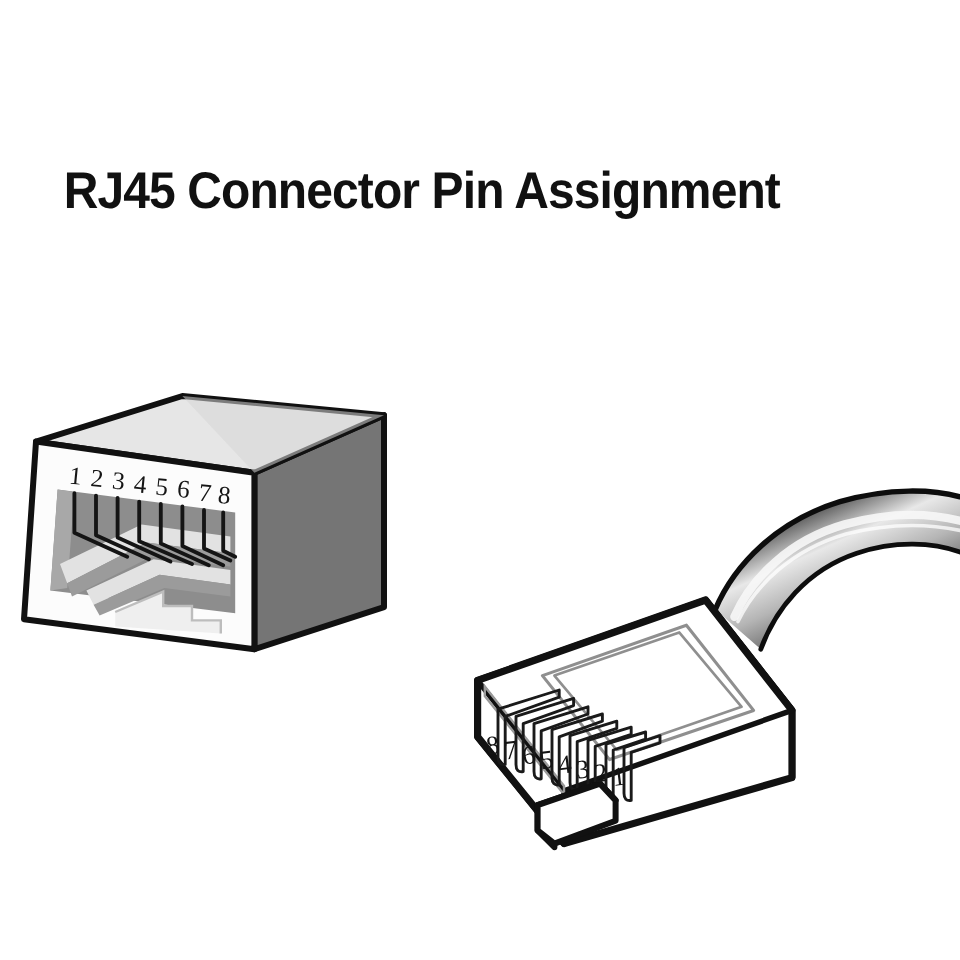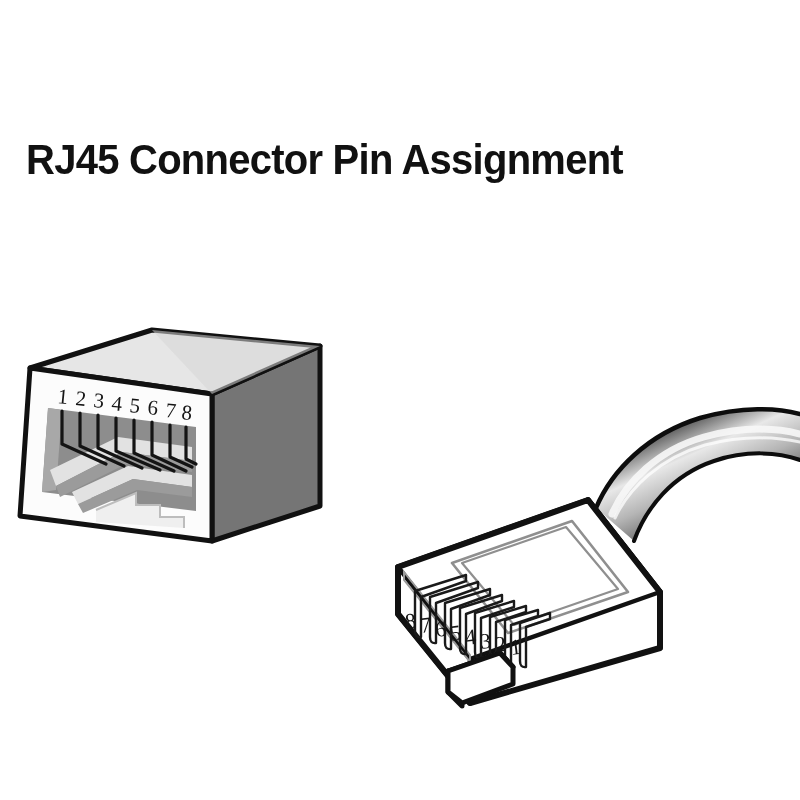--- a/index.html
+++ b/index.html
@@ -11,20 +11,21 @@
     width: 800px;
     height: 800px;
     overflow: hidden;
     font-family: "Liberation Sans", sans-serif;
   }
   #diagram-root {
     position: relative;
     width: 800px;
     height: 800px;
     background: #ffffff;
+    text-align: center;
   }
   .page-title {
     position: absolute;
     left: 26px;
     top: 136px;
     width: 700px;
     font-family: "Liberation Sans", "DejaVu Sans", sans-serif;
     font-weight: bold;
     font-size: 43px;
     line-height: 46px;

